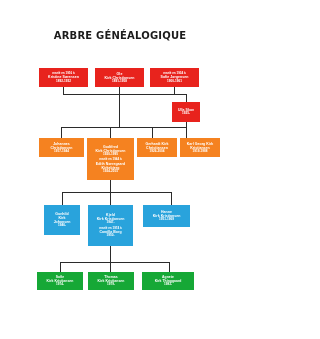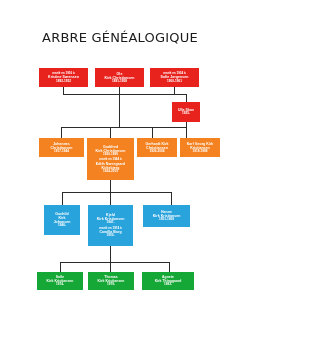--- a/index.html
+++ b/index.html
@@ -21,22 +21,22 @@
     background: #ffffff;
   }
 
   
   #title {
     position: absolute;
     left: 0;
     top: 30px;
     width: 240px;
     text-align: center;
-    font-size: 13px;
-    font-weight: normal;
+    font-size: 10px;
+    font-weight: bold;
     letter-spacing: 0.2px;
     color: #1b1b1b;
     font-family: "DejaVu Sans", sans-serif;
   }
 
   
   .line {
     position: absolute;
     background: #2b2b2b;
   }

